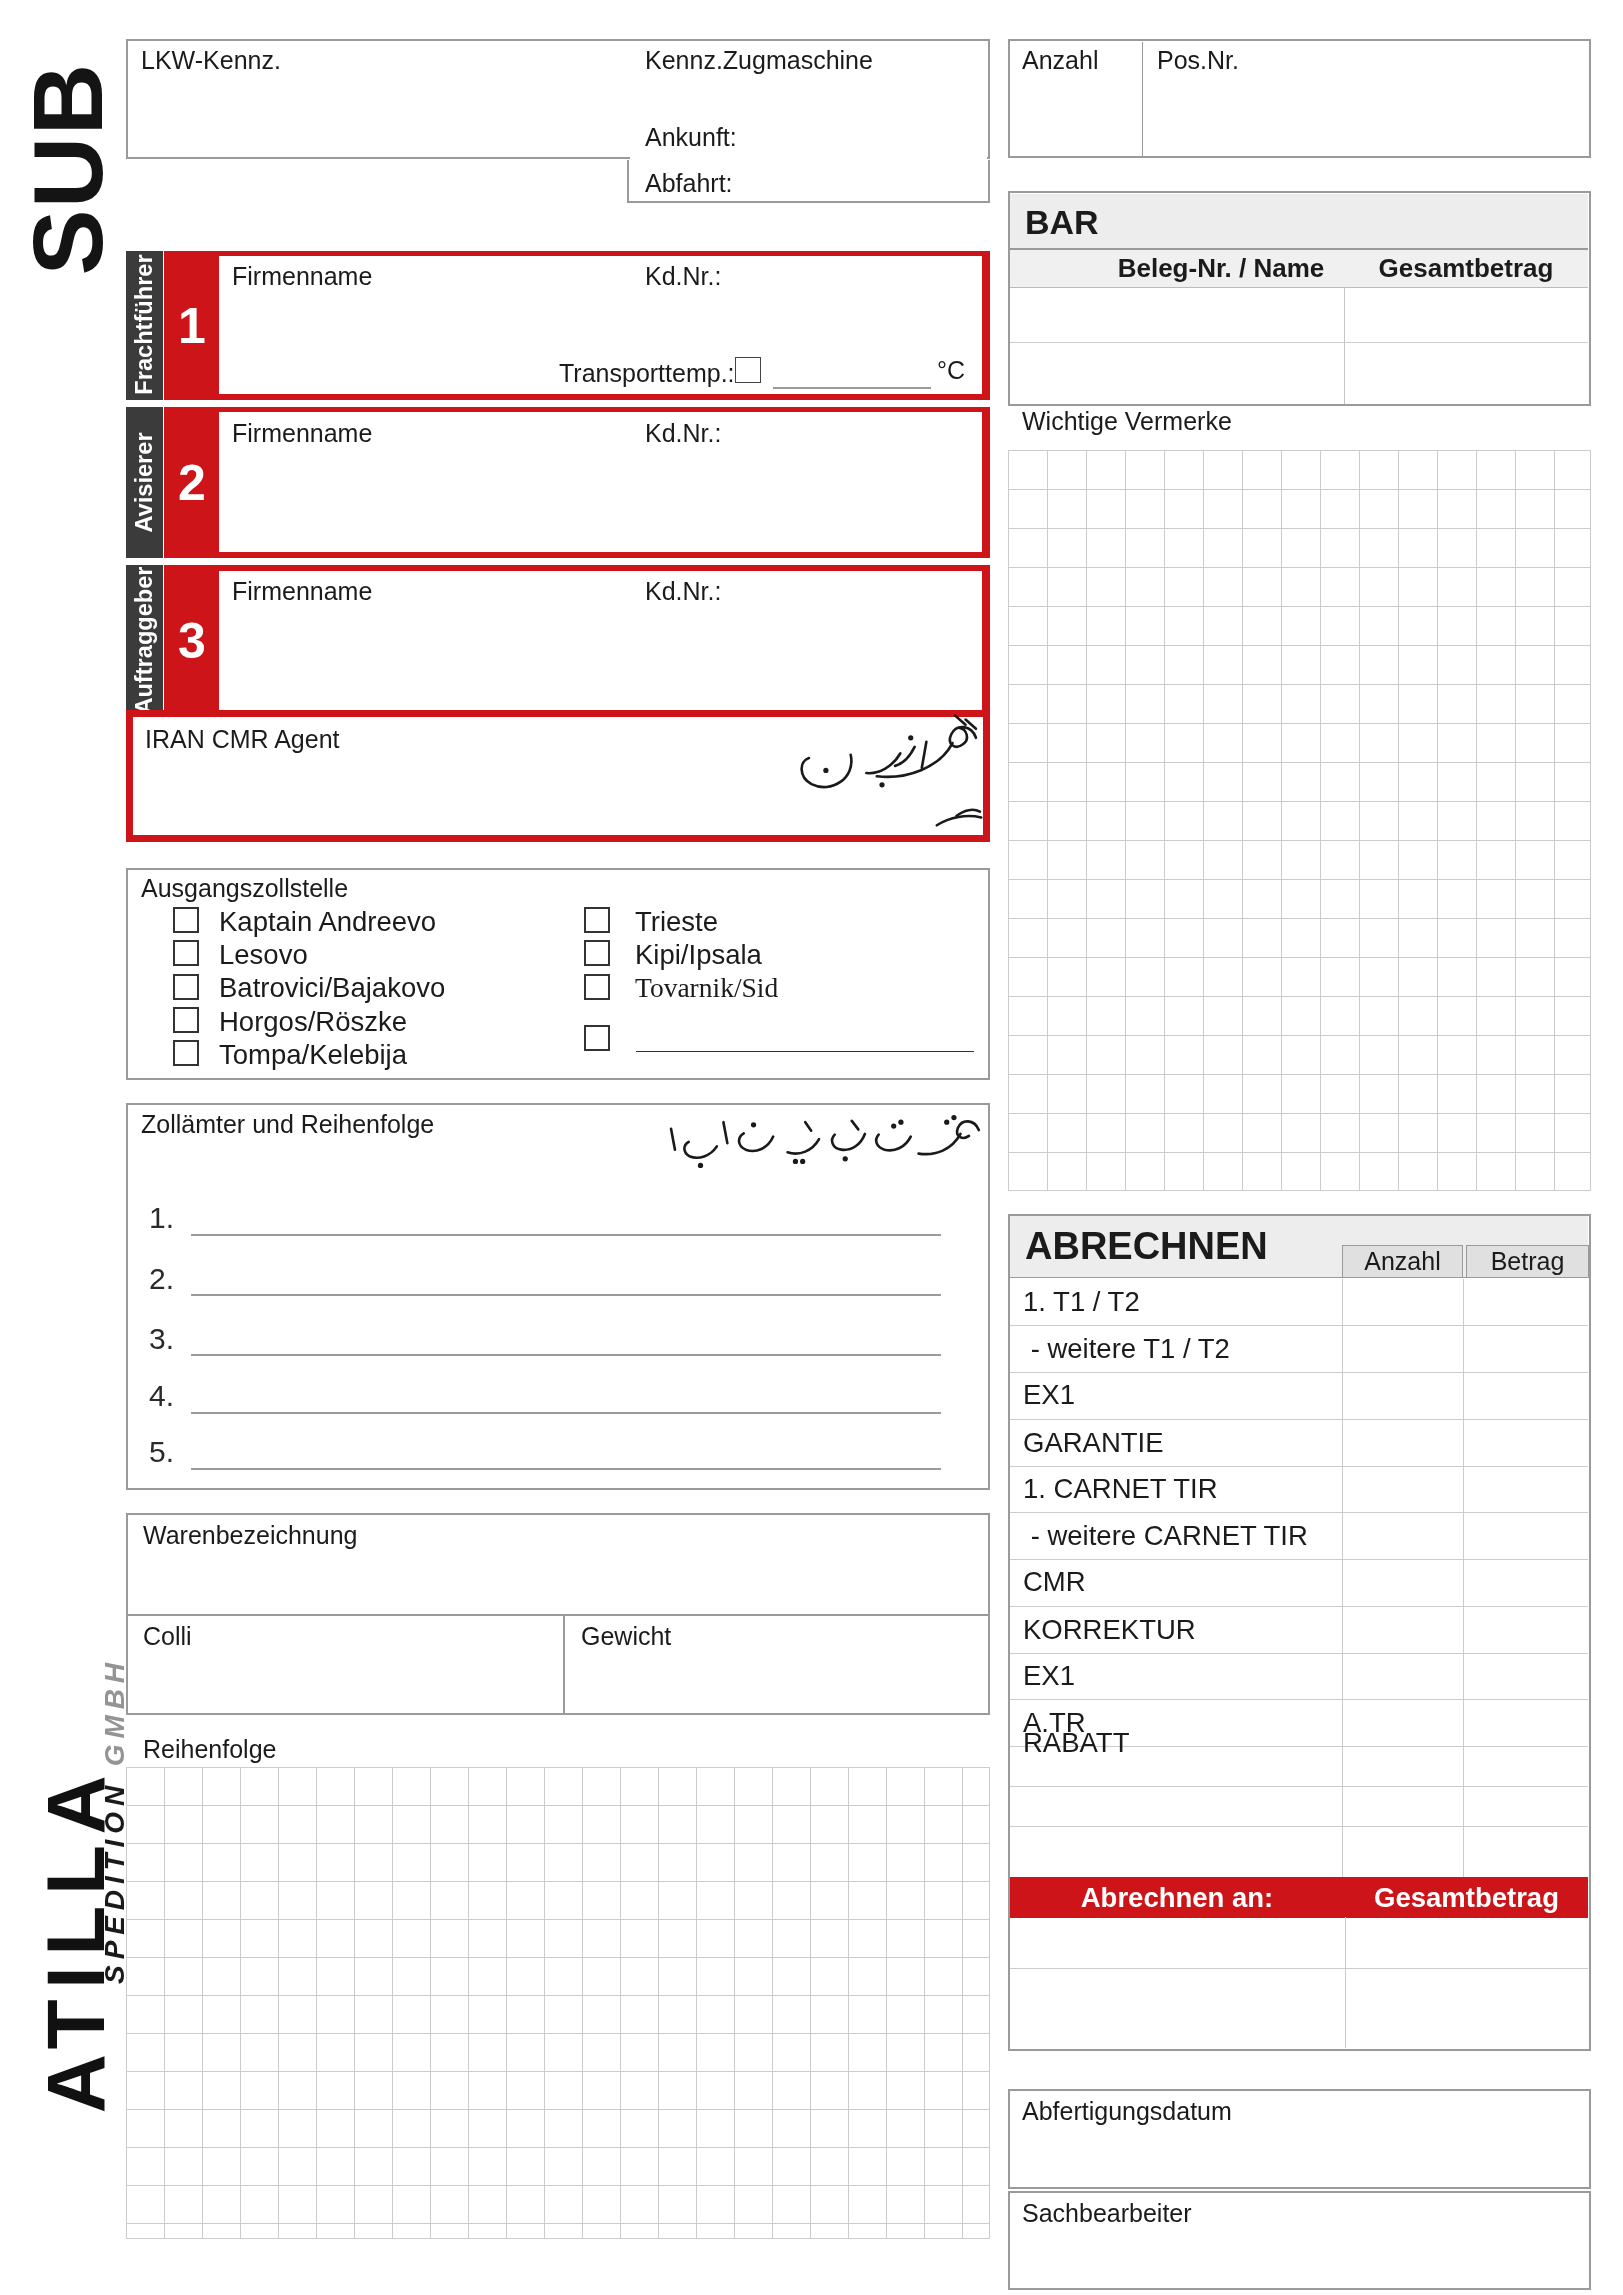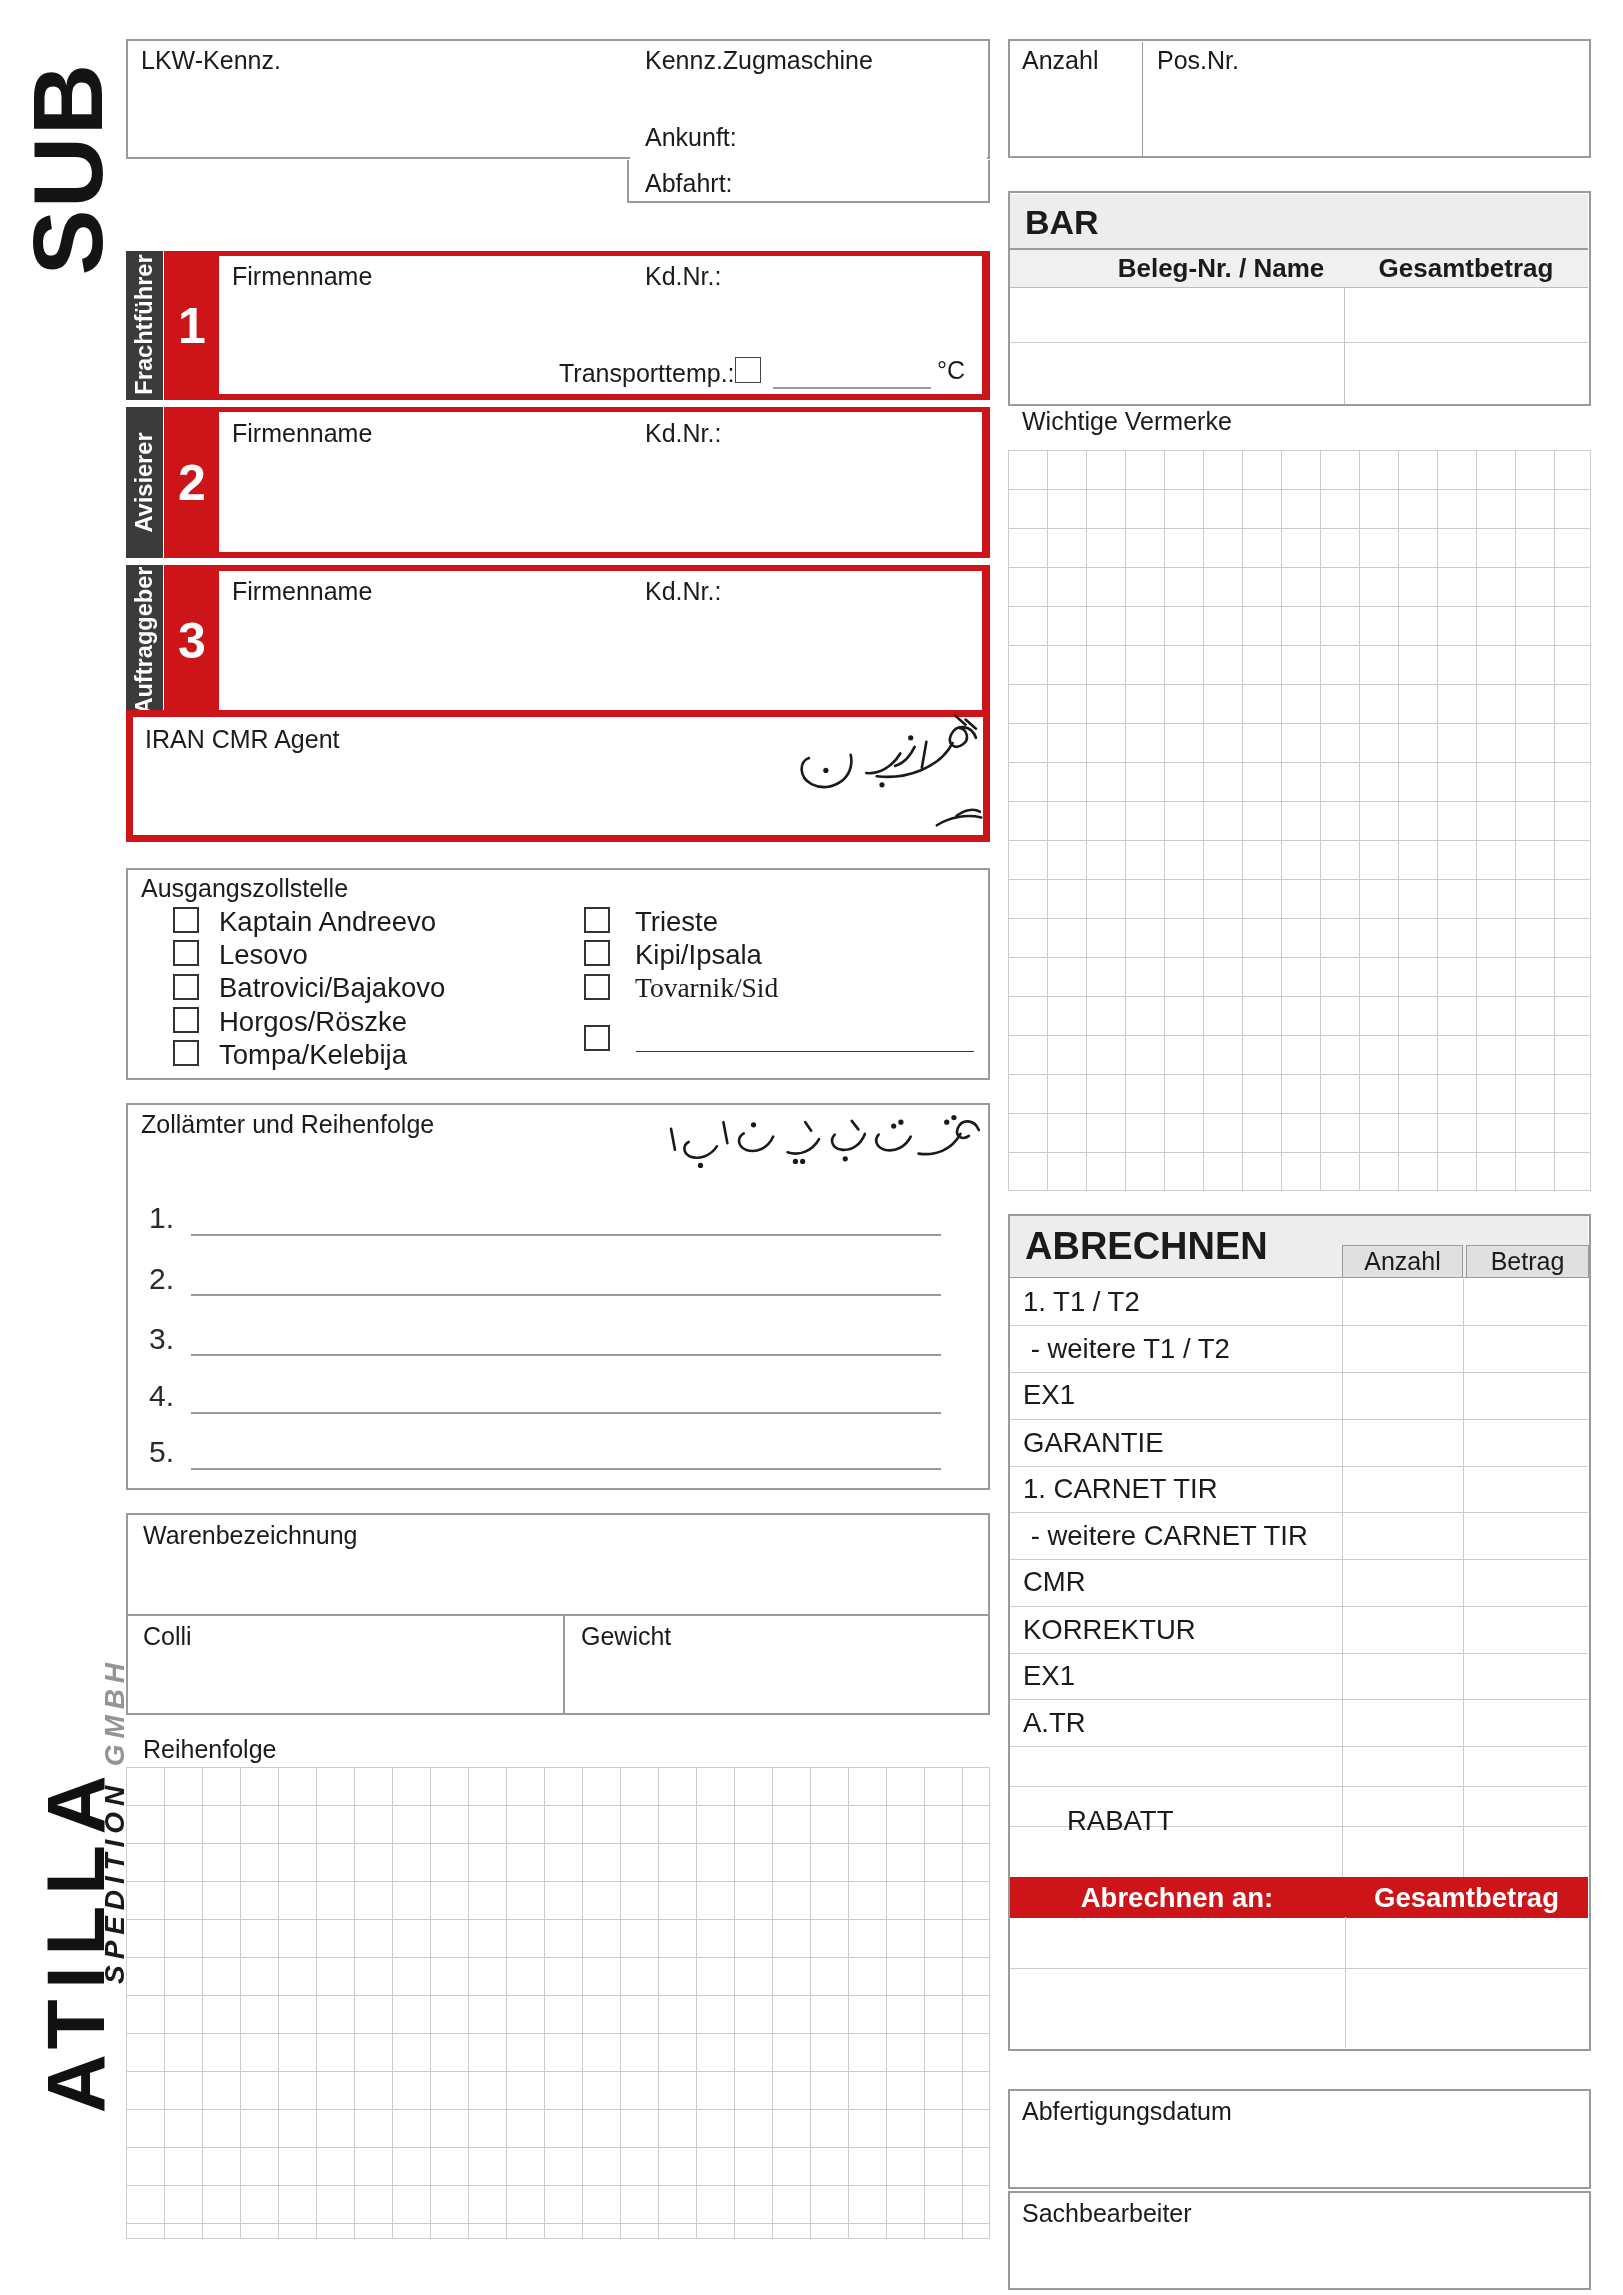--- a/index.html
+++ b/index.html
@@ -211,21 +211,21 @@
 <div class="rowlbl" style="left:1023px;top:1279px;height:46px;">1. T1 / T2</div>
 <div class="rowlbl" style="left:1023px;top:1325px;height:47px;"> - weitere T1 / T2</div>
 <div class="rowlbl" style="left:1023px;top:1372px;height:46px;">EX1</div>
 <div class="rowlbl" style="left:1023px;top:1419px;height:47px;">GARANTIE</div>
 <div class="rowlbl" style="left:1023px;top:1466px;height:46px;">1. CARNET TIR</div>
 <div class="rowlbl" style="left:1023px;top:1512px;height:47px;"> - weitere CARNET TIR</div>
 <div class="rowlbl" style="left:1023px;top:1559px;height:46px;">CMR</div>
 <div class="rowlbl" style="left:1023px;top:1606px;height:47px;">KORREKTUR</div>
 <div class="rowlbl" style="left:1023px;top:1653px;height:46px;">EX1</div>
 <div class="rowlbl" style="left:1023px;top:1699px;height:47px;">A.TR</div>
-<div class="rowlbl" style="left:1023px;top:1796px;height:50px;margin-left:44px;">RABATT</div>
+<div class="rowlbl" style="left:1023px;top:1718px;height:50px;">RABATT</div>
 
 <div class="redbar" style="left:1010px;top:1877px;width:578px;height:41px;"></div>
 <div class="abs bold center" style="left:1010px;top:1877px;width:334px;height:41px;color:#fff;font-size:27.5px;">Abrechnen an:</div>
 <div class="abs bold center" style="left:1345px;top:1877px;width:243px;height:41px;color:#fff;font-size:27.5px;">Gesamtbetrag</div>
 
 <div class="vline" style="left:1345px;top:1917px;height:131px;background:#ccc;"></div>
 <div class="hline" style="left:1010px;top:1968px;width:578px;"></div>
 <div class="abs" style="left:1010px;top:1917px;width:333px;height:51px;"></div>
 <div class="abs" style="left:1346px;top:1917px;width:242px;height:51px;"></div>
 <div class="abs" style="left:1010px;top:1970px;width:333px;height:79px;"></div>

